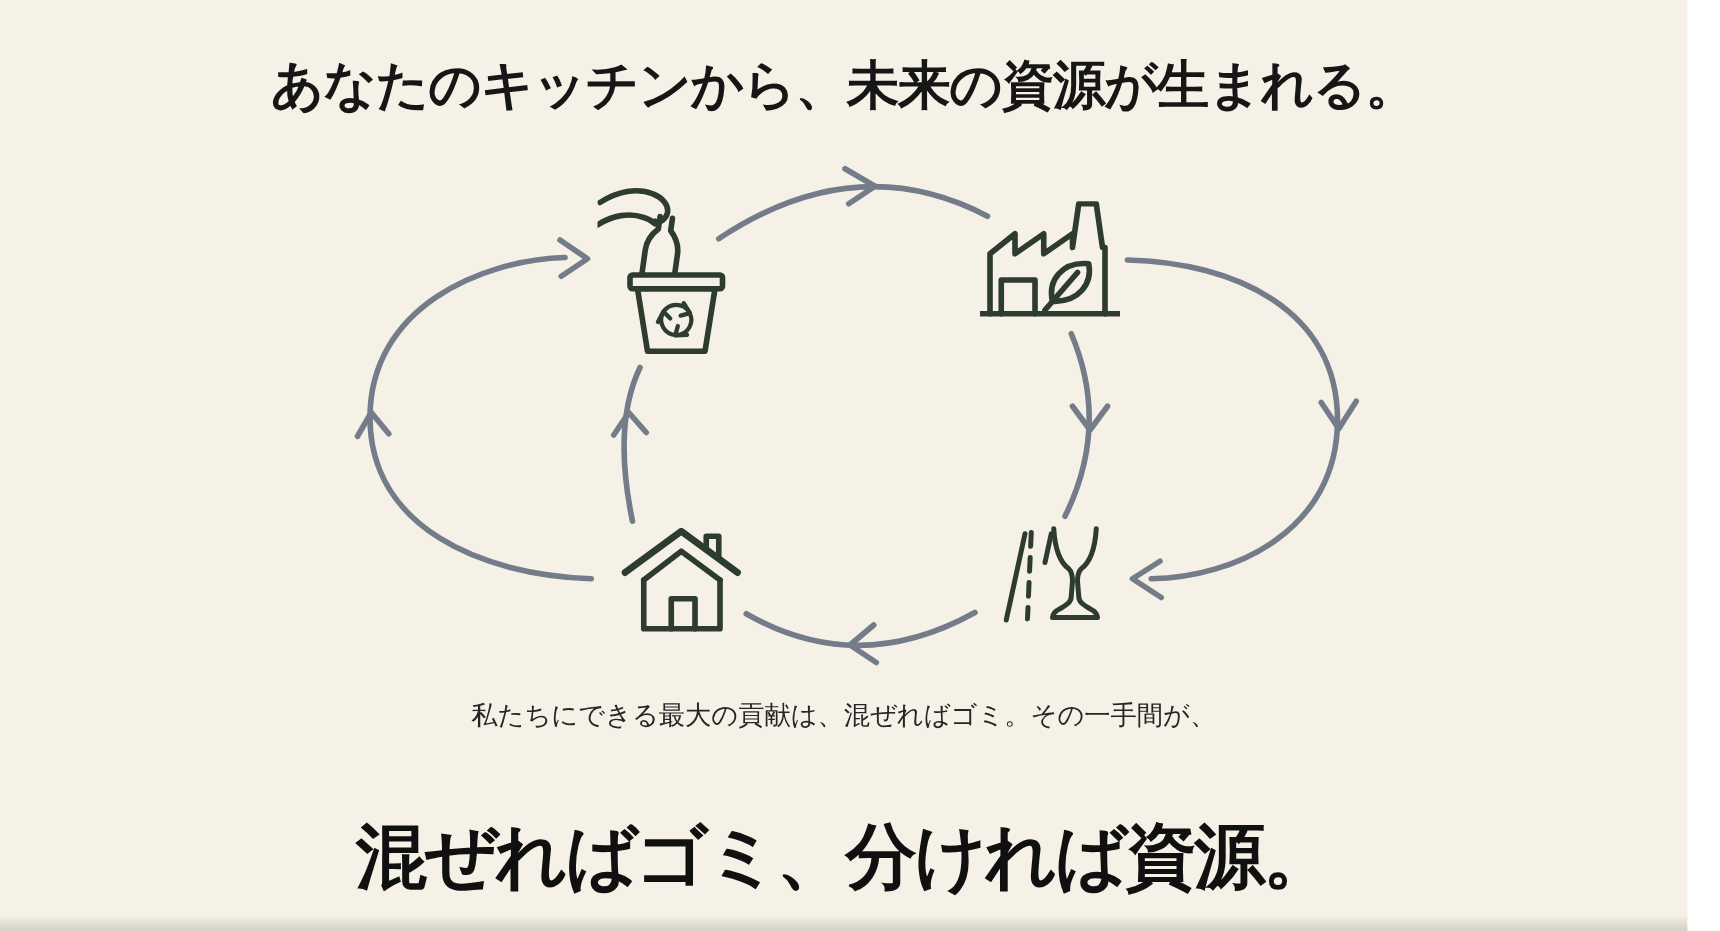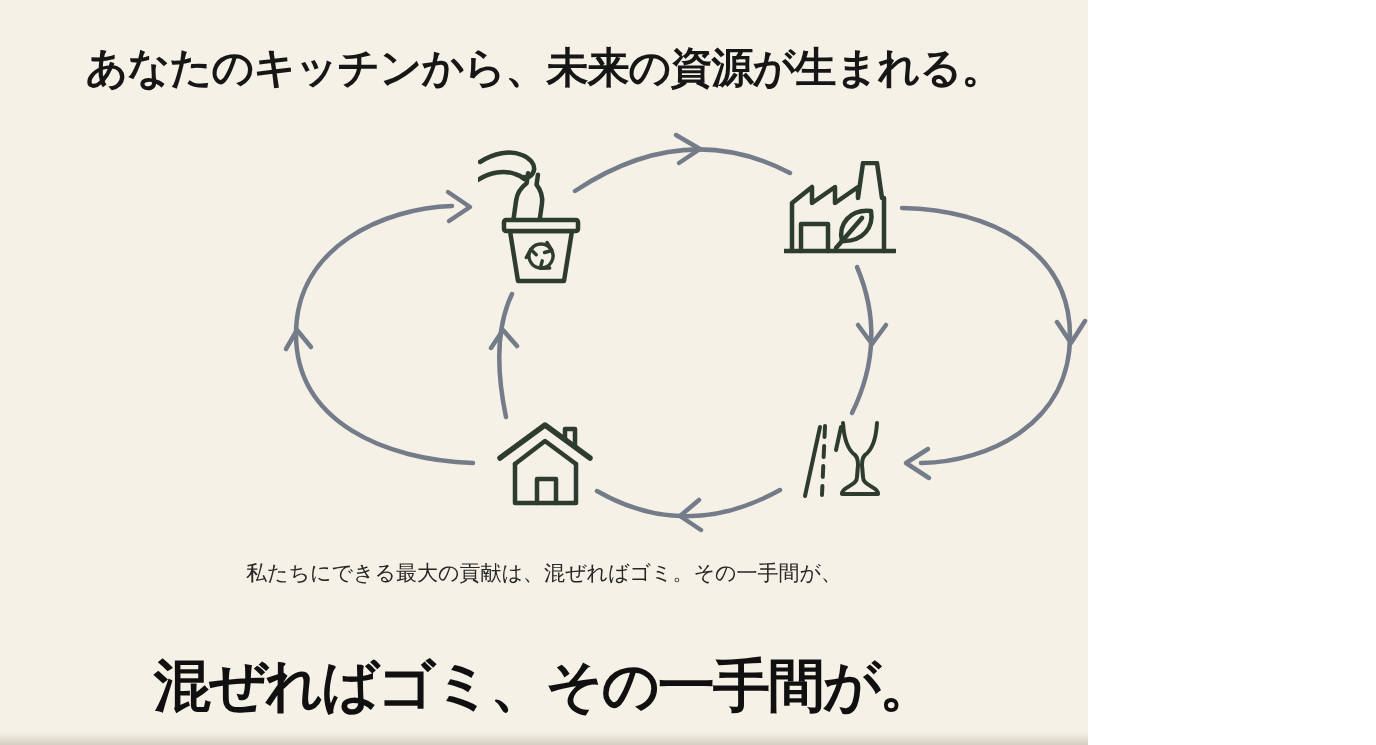--- a/index.html
+++ b/index.html
@@ -1,18 +1,18 @@
 <!DOCTYPE html>
 <html style="--background-color: #f5f1e6; --icon-stroke-color: #2e3c30; --arrow-color: #747c89; --title-color: #161616; --caption-color: #262626; --slogan-color: #101010;"><head>
 <meta charset="utf-8">
 <style>
   html,body{margin:0;padding:0;}
   .poster{
     position:relative;
-    width:1088px;height:745px;
+    width:1350px;height:745px;
     background:var(--background-color,#f5f1e6);
     overflow:hidden;
     font-family:"Liberation Sans",sans-serif;
   }
   .title{
     position:absolute;top:40px;left:0;width:100%;
     text-align:center;
     font-family:"Liberation Serif","DejaVu Serif",serif;
     font-weight:700;font-size:42px;letter-spacing:-1px;
     color:var(--title-color,#161616);
@@ -147,16 +147,16 @@
         <path d="M18 42 V81 H79 V42"></path>
         <path d="M40 81 V57 H59 V81"></path>
       </g>
     </svg>
   </div>
 
   <div class="caption">
     <div>私たちにできる最大の貢献は、混ぜればゴミ。その一手間が、</div>
   </div>
 
-  <h2 class="slogan">混ぜればゴミ、その一手間が。</h2>
+  <h2 class="slogan">混ぜればゴミ、分ければ資源。</h2>
 
   <div class="bottom-shade"></div>
 </div>
 
 </body></html>

